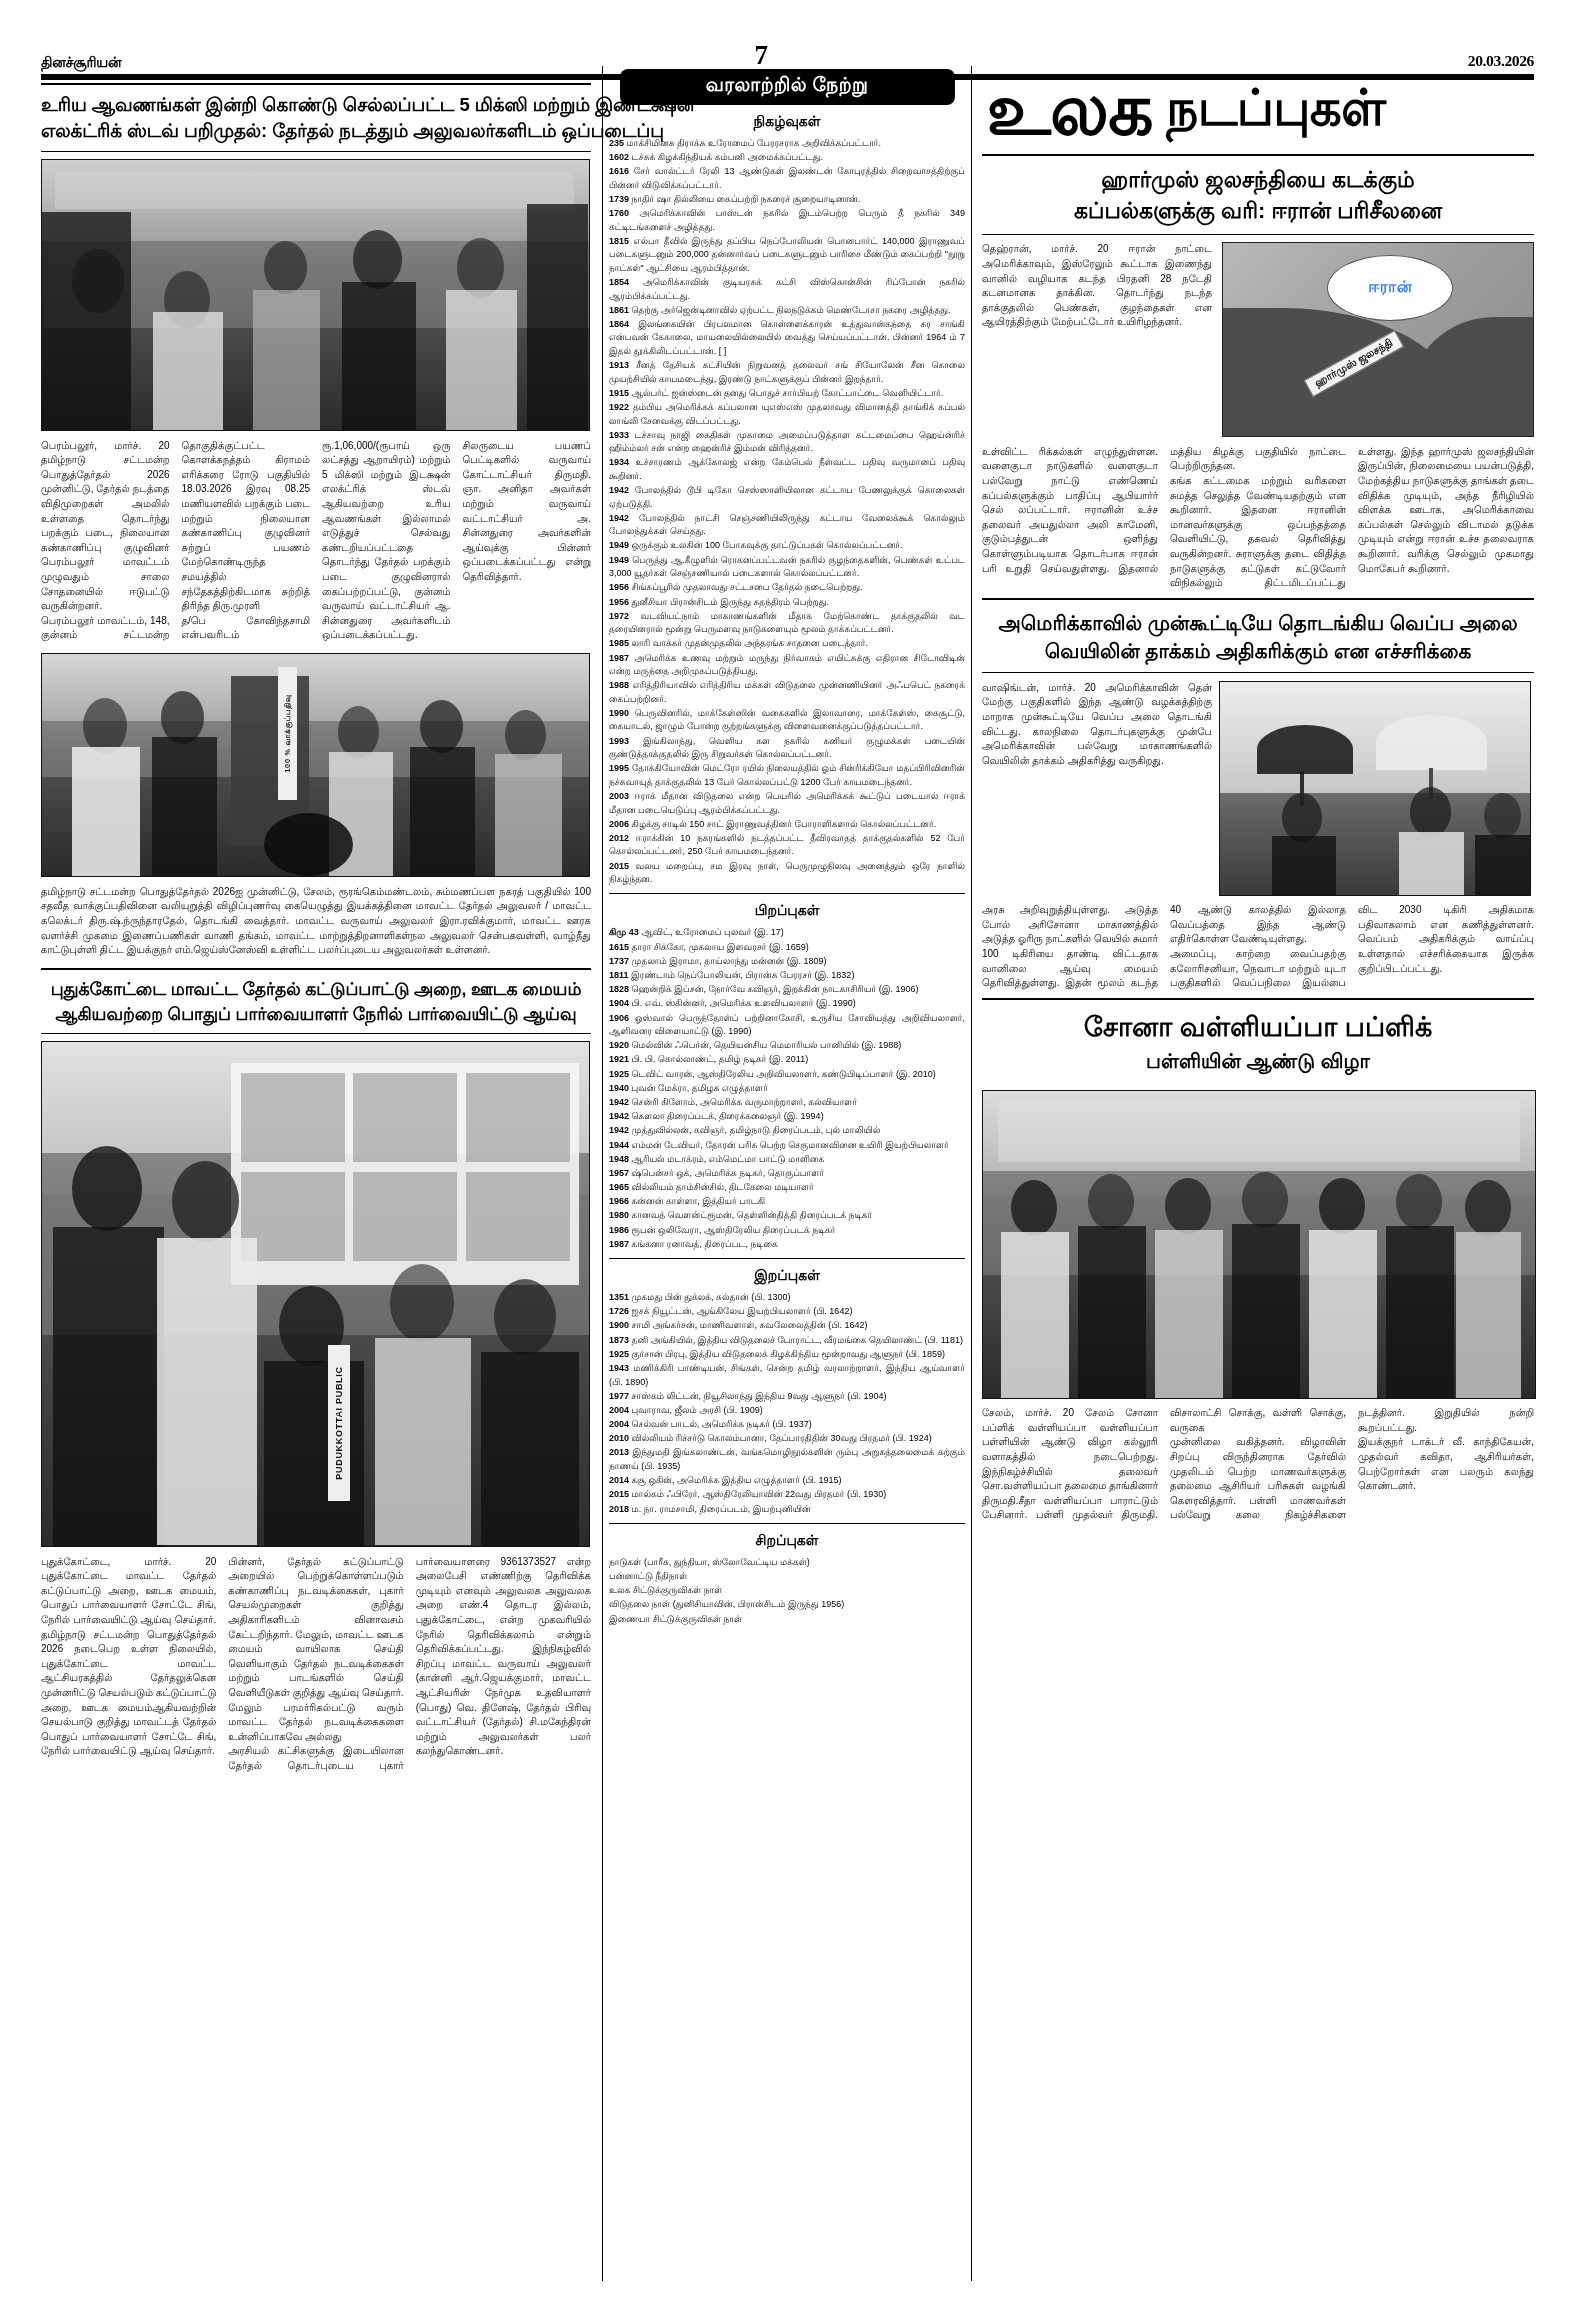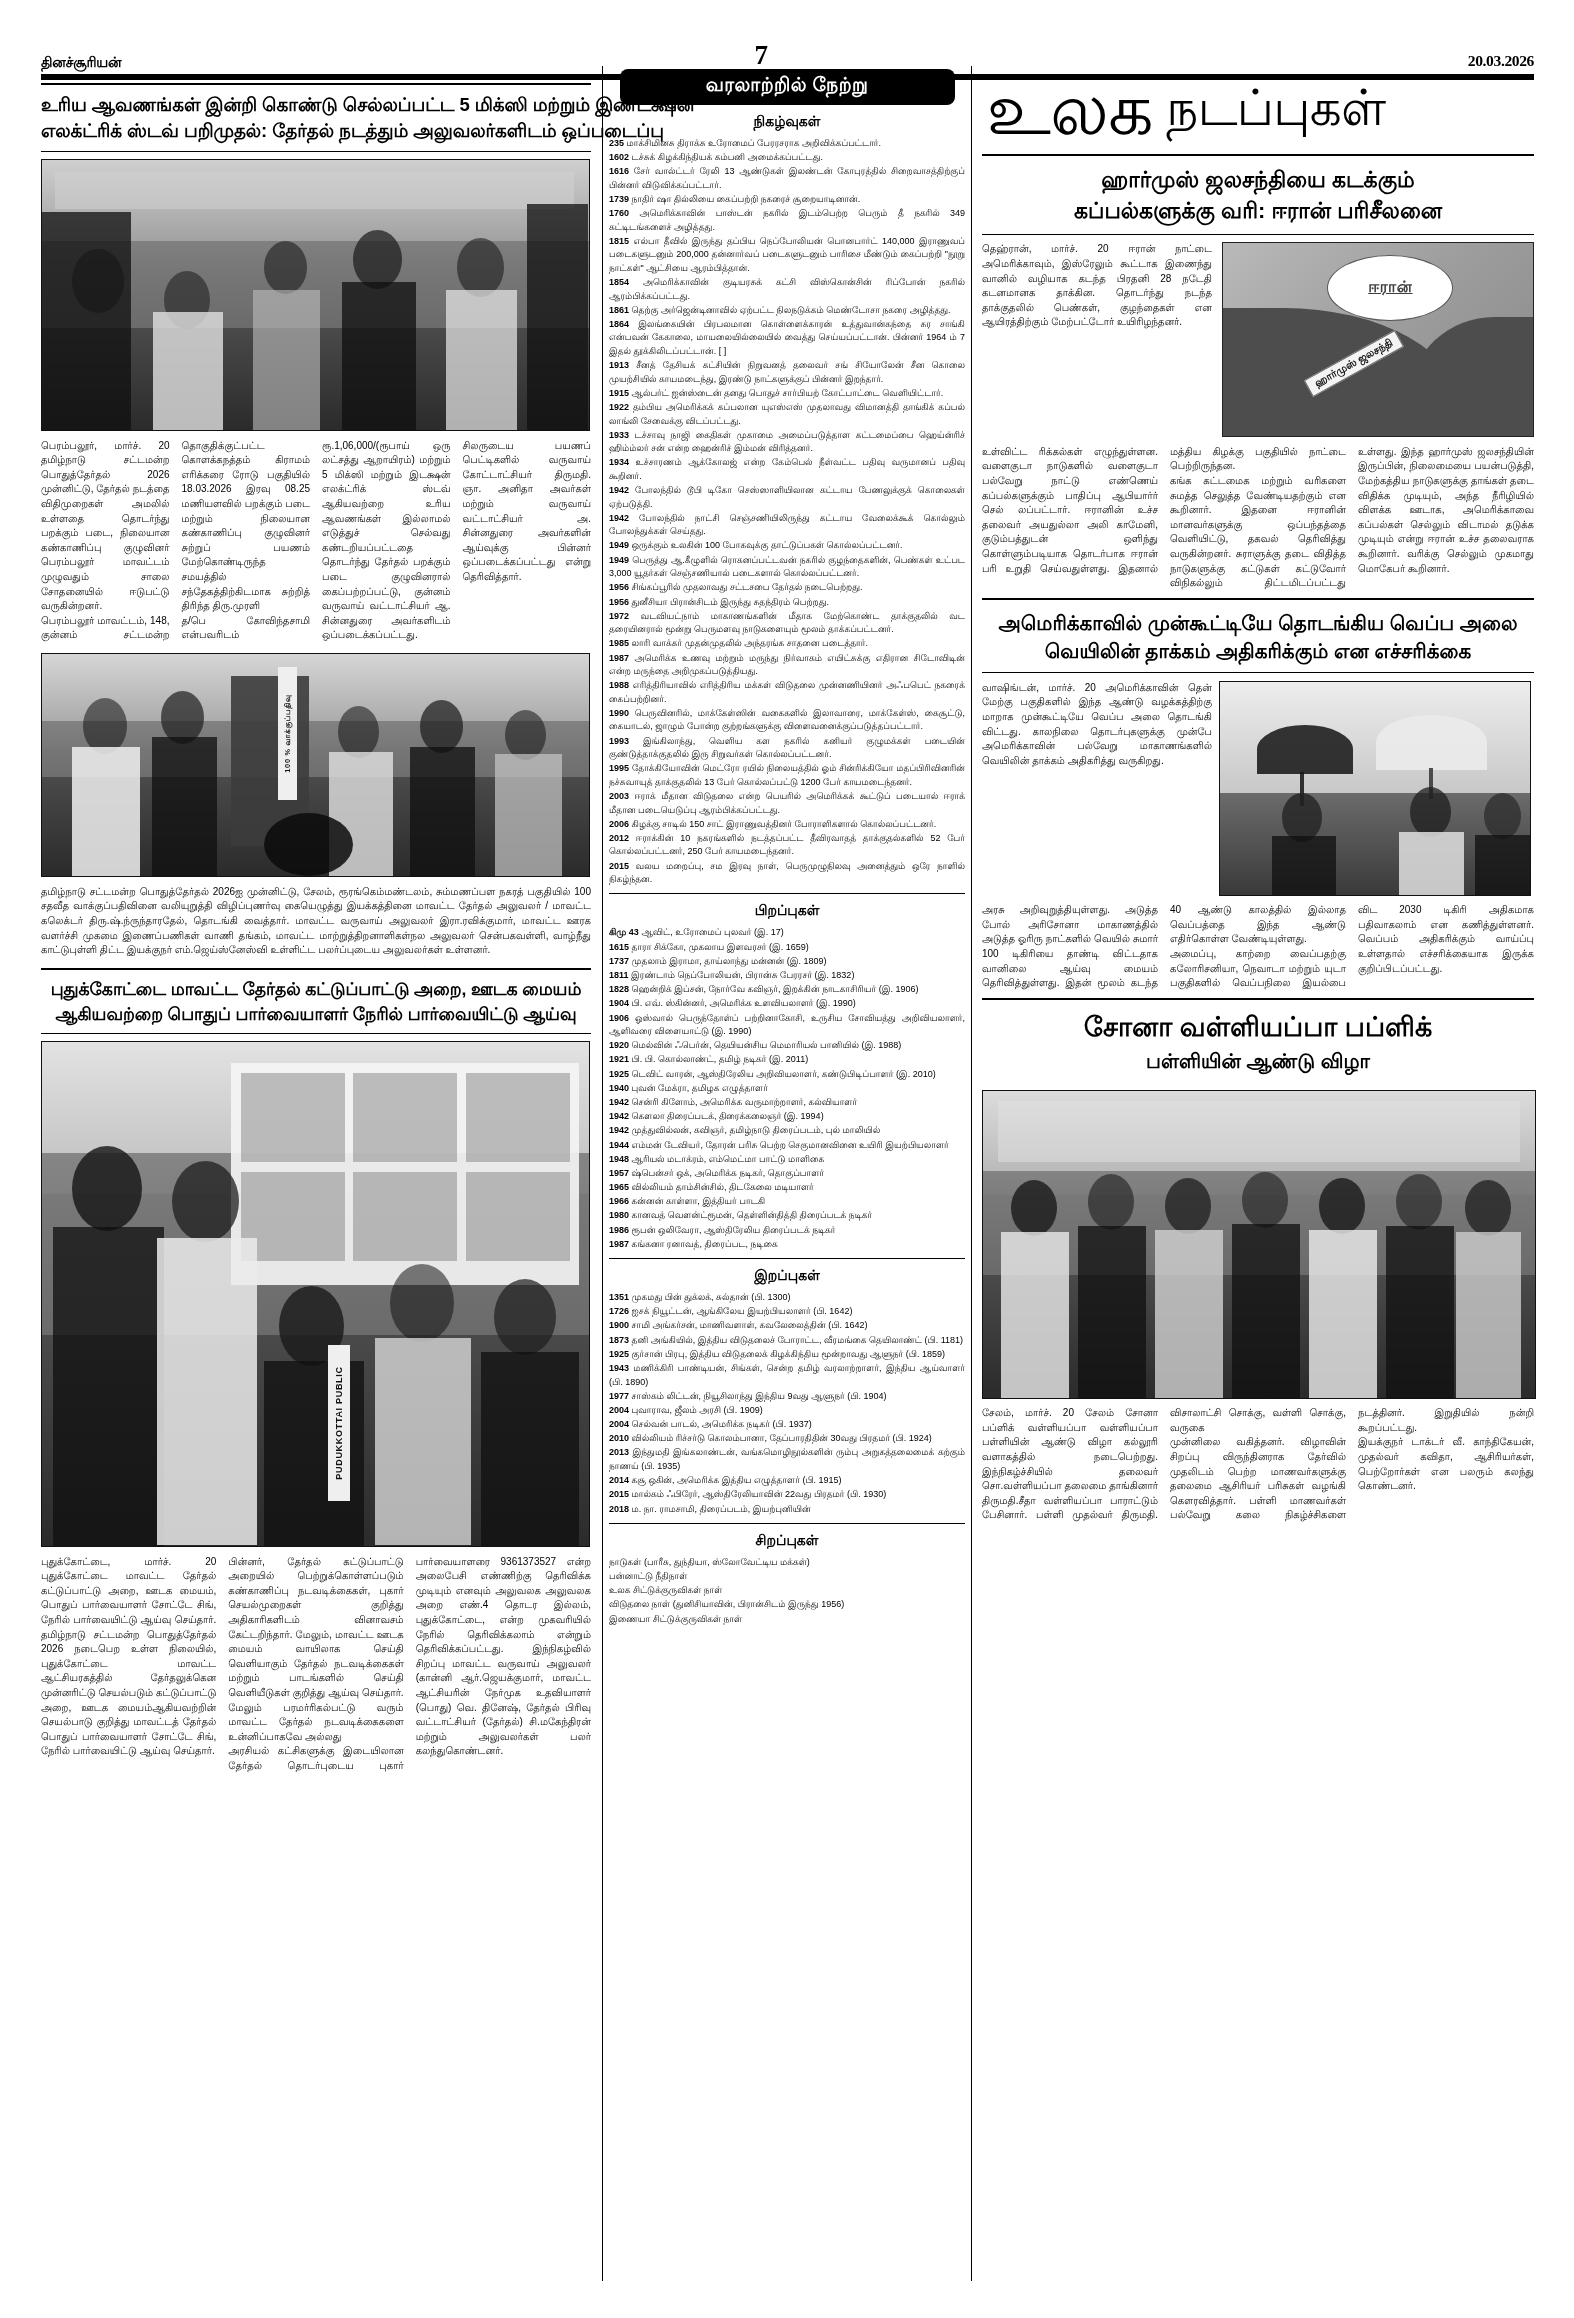--- a/index.html
+++ b/index.html
@@ -174,21 +174,21 @@
     padding: 0 0 3px 0;
     height: 68px;
     position: relative;
     overflow: hidden;
   }
   .world-mast .wm-text {
     position: absolute;
     left: 4.4px;
     top: -6px;
     font-size: 50px;
-    font-weight: normal;
+    font-weight: bold;
     letter-spacing: -0.7px;
     line-height: 1.25;
     white-space: nowrap;
   }
   .world-mast .wm-big {
     font-size: 71px;
     line-height: .9;
     vertical-align: -9px;
   }
   .rt-hl {
@@ -217,23 +217,22 @@
   .map-oval {
     position: absolute;
     background: #fff;
     border: 0.7px solid #555;
     border-radius: 50%;
     display: flex;
     align-items: center;
     justify-content: center;
     font-size: 15.6px;
     font-weight: bold;
-    color: #404040;
+    color: #3b82f6;
     letter-spacing: 0.7px;
-    text-decoration: underline;
   }
   .map-banner {
     position: absolute;
     background: #f4f4f4;
     border: 0.7px solid #666;
     transform: rotate(-29deg);
     font-size: 10.4px;
     font-weight: bold;
     color: #111;
     padding: 2.2px 7.4px;

